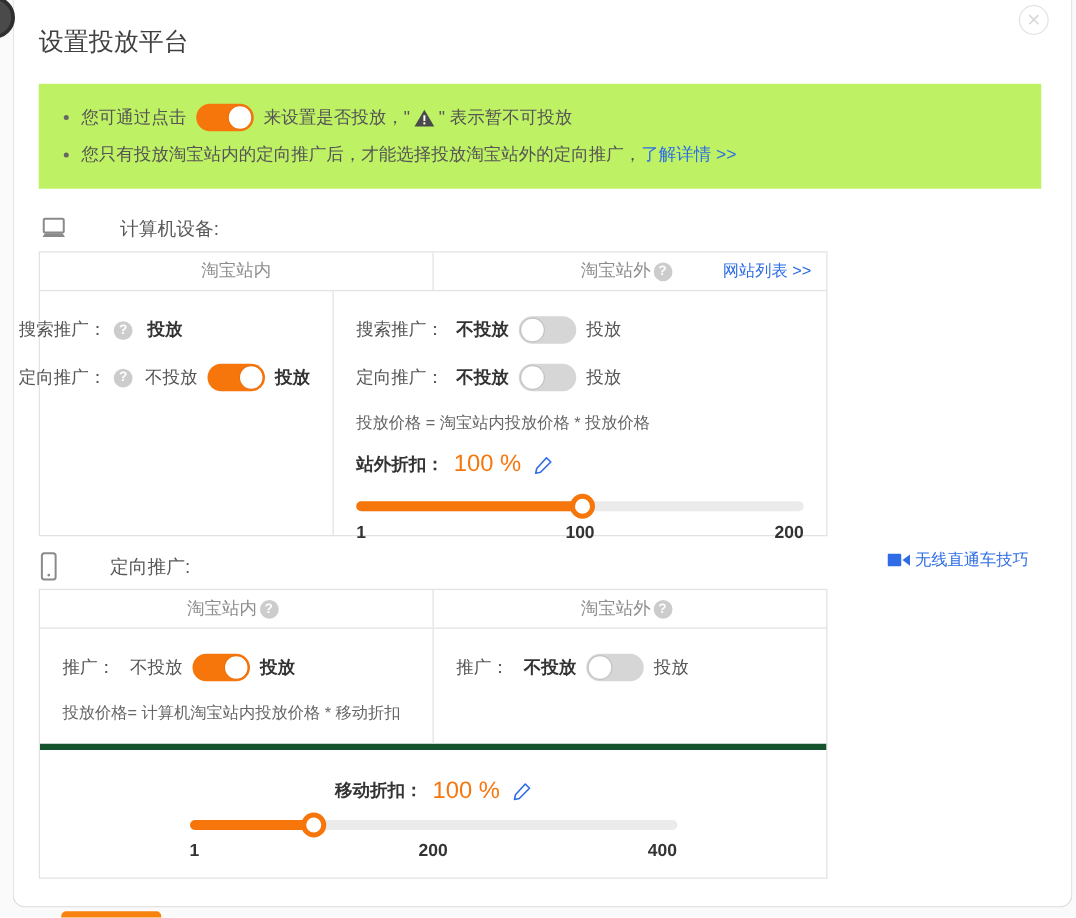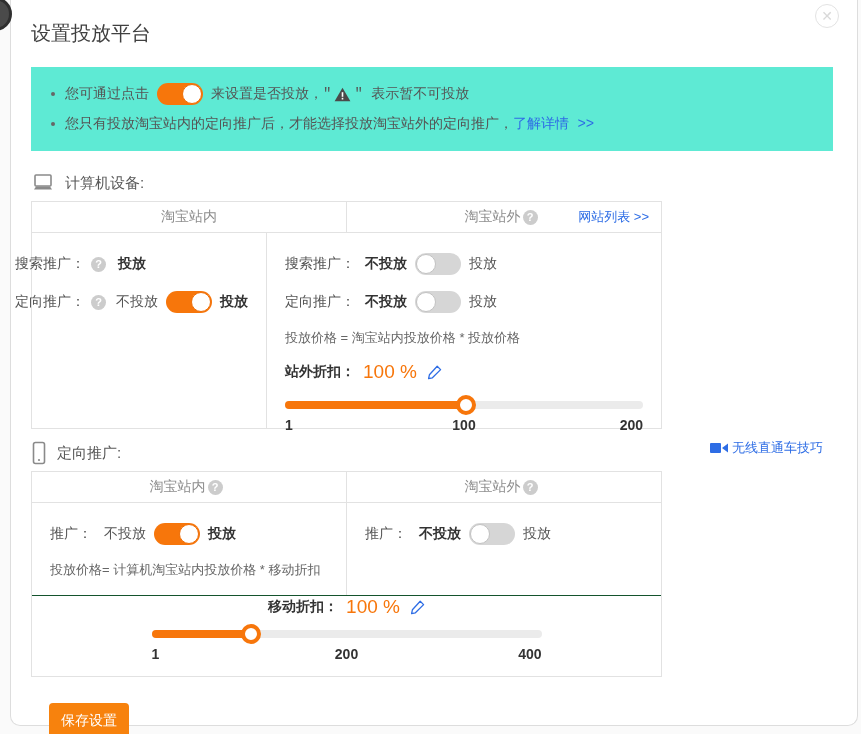--- a/index.html
+++ b/index.html
@@ -17,40 +17,40 @@
 
   .dlg-inner { position:relative; padding:28px 0 0 20px; }
 
   .close-btn { position:absolute; top:12px; right:18px; width:24px; height:24px;
     border:1px solid #e3e3e3; border-radius:50%; color:#d9d9d9;
     font-size:14px; line-height:22px; text-align:center; cursor:pointer; background:#fff; }
 
   .dlg-title { font-size:20px; color:#404040; margin-bottom:20px; }
 
   
-  .notice { width:802px; background:#5eead4; padding:12px 16px; margin-bottom:14px;font-family:Liberation Mono, monospace; }
+  .notice { width:802px; background:#bef264; padding:12px 16px; margin-bottom:14px; }
   .notice-line { display:flex; align-items:center; min-height:30px; color:#555; }
   .bullet-dot { width:4px; height:4px; border-radius:50%; background:#666;
     margin:0 10px 0 4px; flex:none; }
   .notice-line .seg { white-space:nowrap; }
 
   
   .toggle { position:relative; width:46px; height:22px; border-radius:11px;
     background:#d6d6d6; display:inline-block; vertical-align:middle;
     margin:0 8px; cursor:pointer; flex:none; }
   .toggle .knob { position:absolute; top:1px; left:1px; width:20px; height:20px;
     border-radius:50%; background:#fff; border:1px solid #c2c2c2; }
   .opt-row[data-state="on"] .toggle, .toggle[data-state="on"] { background:#f7760b; }
   .opt-row[data-state="on"] .toggle .knob, .toggle[data-state="on"] .knob
     { left:auto; right:1px; border-color:#ee6f08; }
   .opt-row[data-state="on"] .on-label  { font-weight:bold; color:#333; }
   .opt-row[data-state="off"] .off-label{ font-weight:bold; color:#333; }
 
   
-  .section-head { display:flex; align-items:center; height:36px; width:802px; position:relative; }
+  .section-head { display:flex; align-items:center; height:36px; width:802px; position:relative;gap:31px; }
   .section-head .dev-icon { margin-right:10px; color:#8a8a8a; display:flex; }
   .section-title { font-size:15px; color:#595959; }
   .head-link { position:absolute; right:10px; top:4px; color:#2e6de5; font-size:13px;
     text-decoration:none; display:flex; align-items:center; cursor:pointer; }
   .head-link .v-icon { margin-right:4px; display:flex; }
 
   
   .split-table { width:631px; border:1px solid #e2e2e2; }
   .tbl-head { display:flex; height:31px; border-bottom:1px solid #e2e2e2; }
   .tbl-head .hcell { flex:1; position:relative; display:flex; align-items:center;
@@ -83,21 +83,21 @@
   .slider-fill { position:absolute; left:0; top:0; height:8px; border-radius:4px; background:#f7760b; }
   .slider-handle { position:absolute; top:-6px; width:20px; height:20px; border-radius:50%;
     background:#fff; border:4px solid #f7760b; cursor:grab; }
   .slider-labels { position:relative; height:18px; margin-top:8px; color:#333;
     font-weight:bold; font-size:14px; }
   .slider-labels .lab-min { position:absolute; left:0; }
   .slider-labels .lab-mid { position:absolute; left:50%; transform:translateX(-50%); }
   .slider-labels .lab-max { position:absolute; right:0; }
 
   
-  .mob-slider-band { border-top:1px solid #14532d; padding:0 0 12px;text-align:right; }
+  .mob-slider-band { border-top:5px solid #14532d; padding:22px 0 12px;text-align:right; }
   .mob-slider-inner { width:390px; margin:0 auto; }
   .mob-discount { justify-content:center; margin-top:0; margin-bottom:12px; }
 
   .save-btn { margin:26px 0 0 18px; width:80px; height:36px; background:#f7820d;
     color:#fff; border:none; border-radius:4px; font-size:14px; cursor:pointer;
     font-family:inherit; } .gap6 { height:6px; }
   .computer-table { height:228px; }
   .computer-table .tbl-body { height:196px;justify-content:flex-end; }
   svg { display:block; }
 </style>

